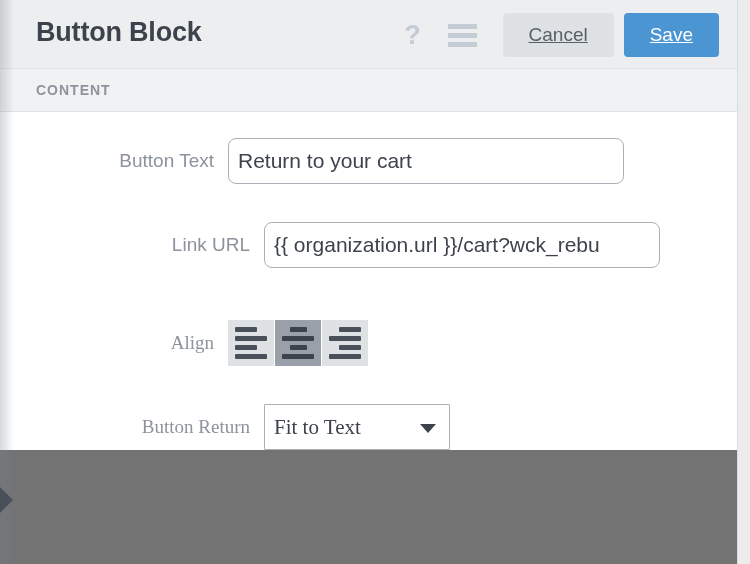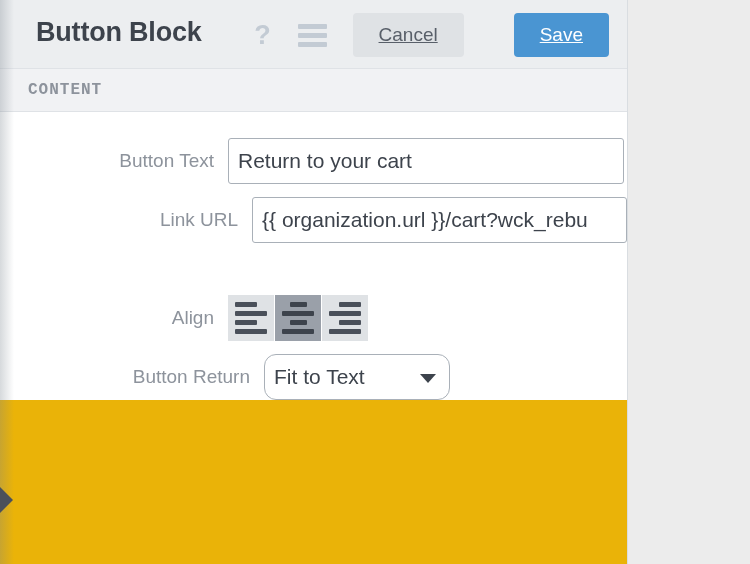--- a/index.html
+++ b/index.html
@@ -12,23 +12,23 @@
     background: #ececec;
     font-family: "Liberation Sans", sans-serif;
     overflow: hidden;
   }
 
   
   #panel {
     position: absolute;
     left: 0;
     top: 0;
-    width: 628px;
+    width: 738px;
     height: 564px;
-    background: #eab308;
+    background: #737373;
     border-right: 1px solid #d9dde1;
     box-sizing: border-box;
     overflow: hidden;
   }
   
   #left-shadow {
     position: absolute;
     left: 0;
     top: 0;
     width: 14px;
@@ -105,73 +105,71 @@
     text-decoration: underline;
   }
   #cancel-button {
     background: #dfe2e5;
     color: #585f69;
     margin-right: 10px;
   }
   #save-button {
     background: #4a95d2;
     color: #ffffff;
-    margin-left: 40px;
   }
 
   
   .section-header {
     height: 43px;
     background: #f1f2f4;
     border-bottom: 1px solid #dfe2e6;
     box-sizing: border-box;
     display: flex;
     align-items: center;
   }
   .section-header .label {
-    margin-left: 28px;
-    font-size: 16px;
+    margin-left: 36px;
+    font-size: 14px;
     font-weight: bold;
     letter-spacing: 1.0px;
     color: #8d939c;
-    font-family: Liberation Mono, monospace;
   }
 
   
   .section-body {
     background: #ffffff;
     box-sizing: border-box;
   }
   #content-body { padding: 26px 0 25px 0; }
-  #format-body  { padding: 27px 0 0 0; }
+  #format-body  { padding: 27px 0 0 0; font-family: Liberation Serif, serif; }
 
   .form-row {
     display: flex;
     align-items: flex-start;
-    margin-bottom: 13px;
+    margin-bottom: 38px;
   }
   .form-row:last-child { margin-bottom: 0; margin-left: 36px; }
 
   .row-label {
     width: 228px;
     text-align: right;
     padding-right: 14px;
     box-sizing: border-box;
     font-size: 19px;
     color: #8d939c;
     line-height: 46px;
     white-space: nowrap;
   }
 
   .text-input {
     width: 396px;
     height: 46px;
     box-sizing: border-box;
     border: 1px solid #a9b0b8;
-    border-radius: 3px;
+    border-radius: 8px;
     background: #ffffff;
     font-family: "Liberation Sans", sans-serif;
     font-size: 21px;
     color: #3d434c;
     padding: 0 9px;
     outline: none;
   }
 
   
   .align-group {
@@ -225,21 +223,21 @@
   .select-wrap {
     position: relative;
     width: 186px;
     height: 46px;
   }
   .select-box {
     width: 186px;
     height: 46px;
     box-sizing: border-box;
     border: 1px solid #a9b0b8;
-    border-radius: 12px;
+    border-radius: 1px;
     background: #ffffff;
     font-size: 21px;
     color: #3d434c;
     display: flex;
     align-items: center;
     padding: 14px 9px;
     cursor: pointer;
   }
   .select-caret {
     position: absolute;

